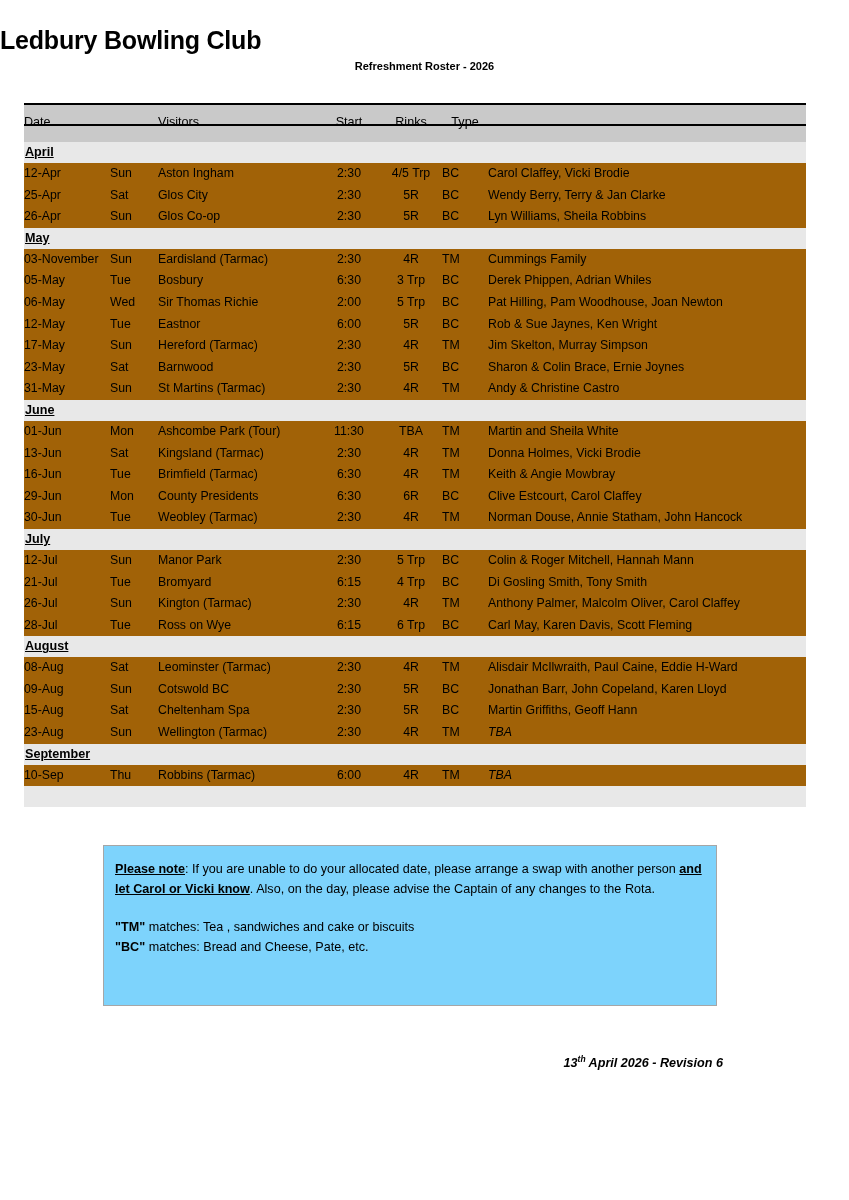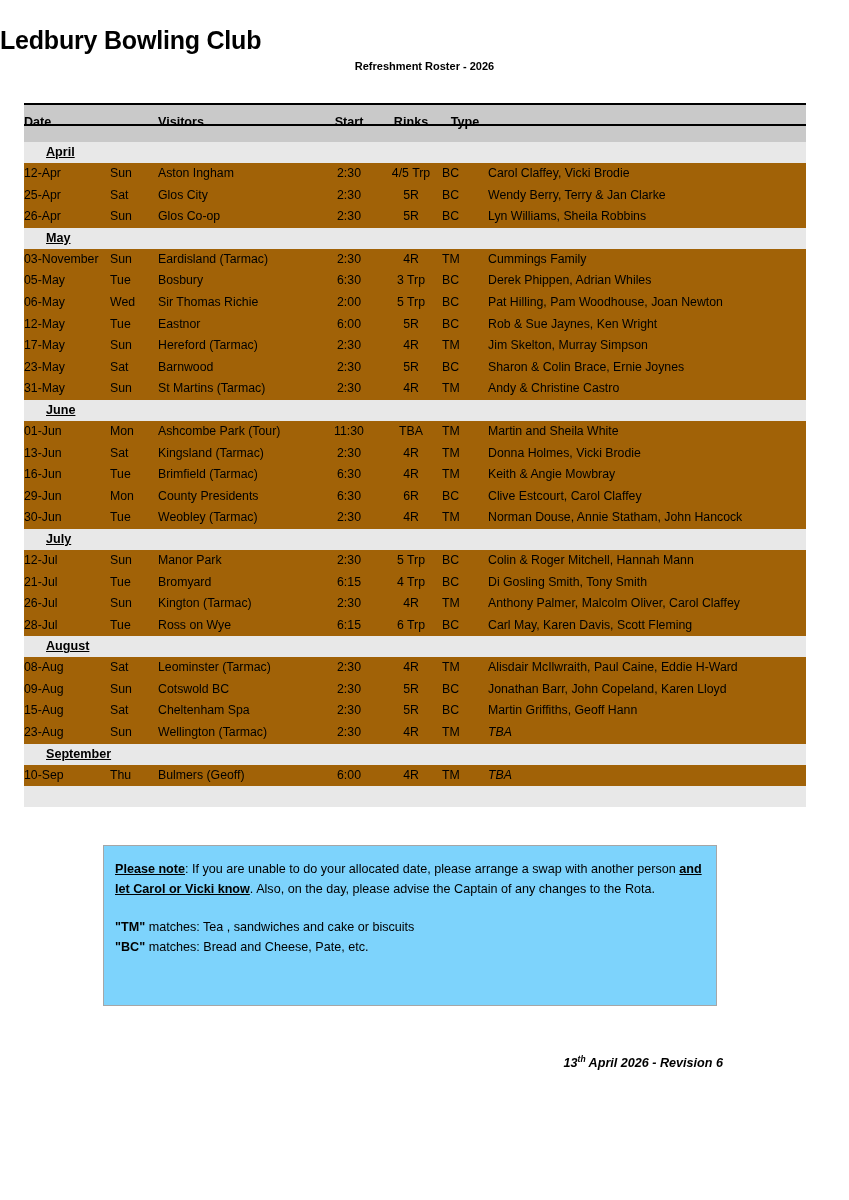--- a/index.html
+++ b/index.html
@@ -66,21 +66,21 @@
   col.c-start   { width: 62px; }
   col.c-rinks   { width: 62px; }
   col.c-type    { width: 46px; }
   col.c-helpers { width: 318px; }
 
   tr.head-row {
     background: #c9c9c9;
     height: 23px;
   }
   tr.head-row th {
-    font-weight: bold;
+    font-weight: normal;
     font-size: 12.6px;
     text-align: left;
     height: 39px;
     line-height: 23px;
   }
   tr.head-row th.center { text-align: center; }
   .head-border-top, .head-border-bot {
     position: absolute;
     left: 0;
     width: 782px;
@@ -96,21 +96,20 @@
   }
   tr.month-row td {
     height: 21px;
     line-height: 21px;
   }
   .month-label {
     font-weight: bold;
     font-size: 12.6px;
     text-decoration: underline;
     padding-left: 1px;
-    margin-left: 21px;
   }
 
   tr.data-row { height: 21.6px; background: #a16207; }
   tr.data-row td {
     height: 21.6px;
     line-height: 21.6px;
   }
 
   td.cell-date    { padding-left: 1px; text-align: left; }
   td.cell-day     { text-align: left; }
@@ -409,21 +408,21 @@
           <td class="cell-rinks">4R</td>
           <td class="cell-type">TM</td>
           <td class="cell-helpers tba">TBA</td>
         </tr>
         <tr class="month-row">
           <td colspan="7"><span class="month-label">September</span></td>
         </tr>
         <tr class="data-row">
           <td class="cell-date">10-Sep</td>
           <td class="cell-day">Thu</td>
-          <td class="cell-vis">Bulmers (Geoff)</td>
+          <td class="cell-vis">Robbins (Tarmac)</td>
           <td class="cell-start">6:00</td>
           <td class="cell-rinks">4R</td>
           <td class="cell-type">TM</td>
           <td class="cell-helpers tba">TBA</td>
         </tr>
         <tr class="blank-row">
           <td colspan="7">&nbsp;</td>
         </tr>
       </tbody>
   </table>

